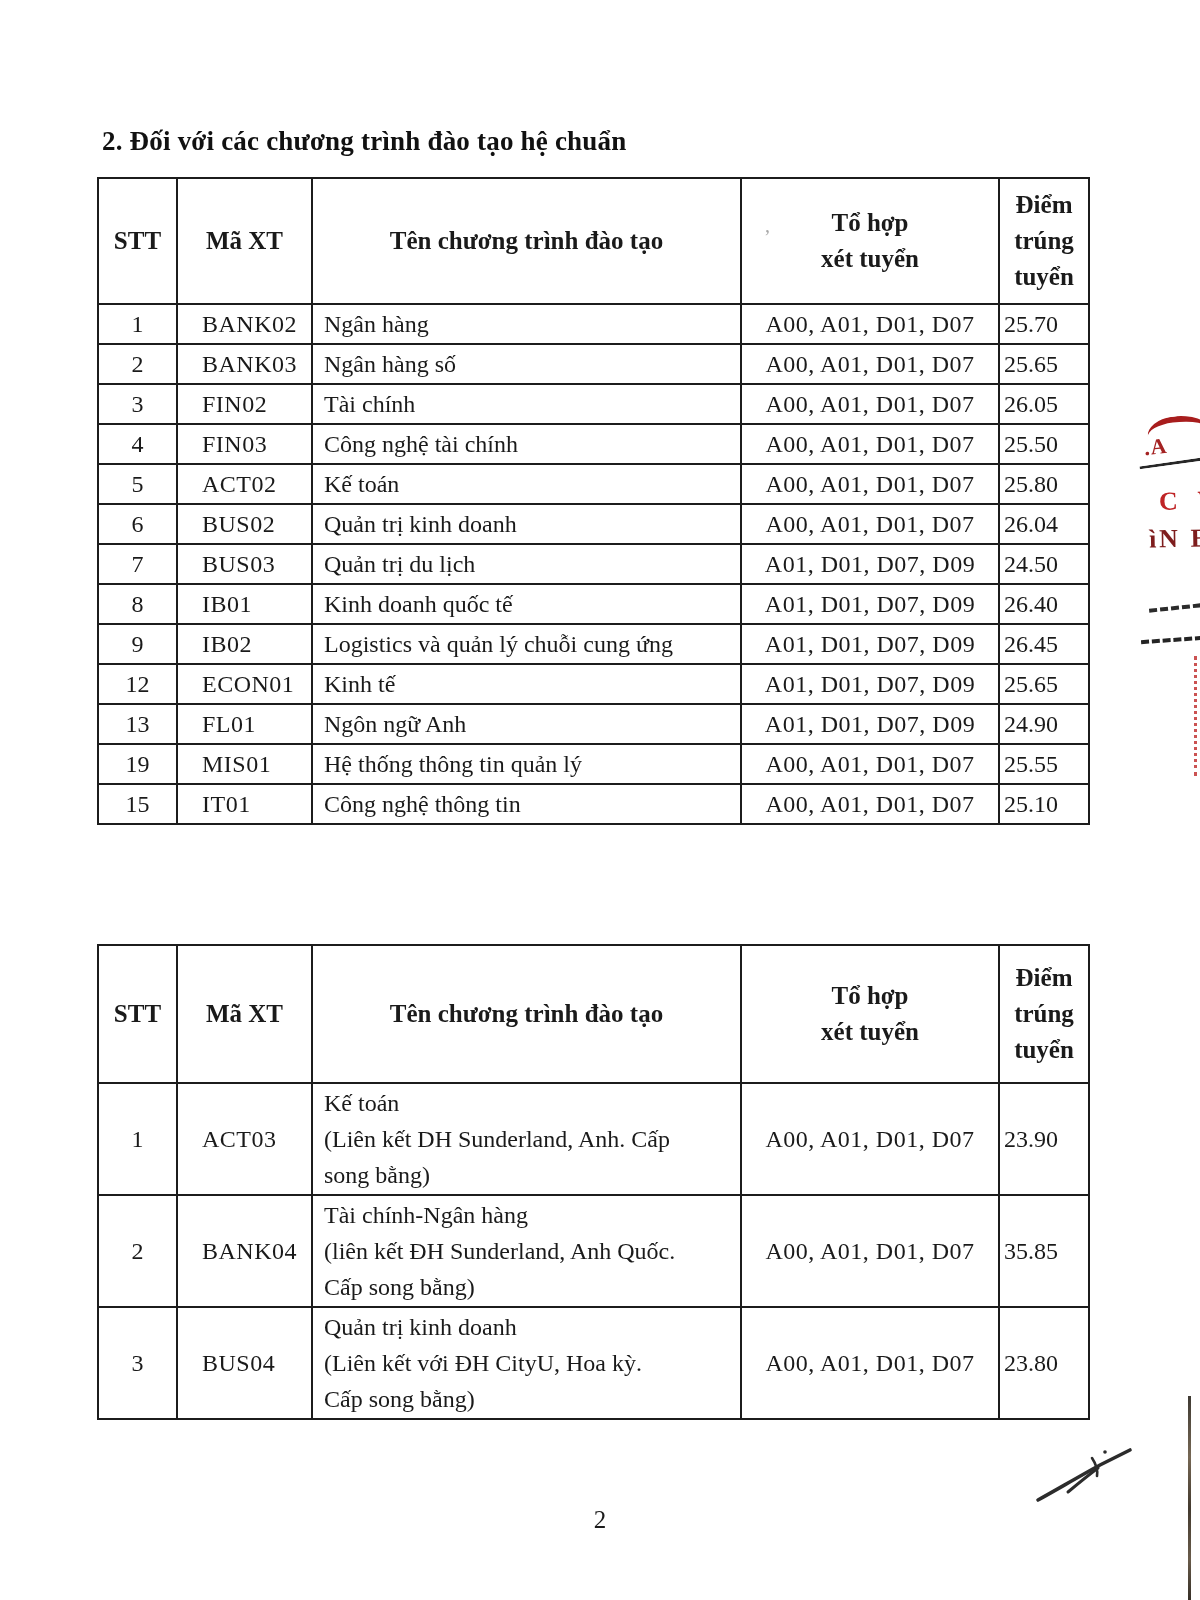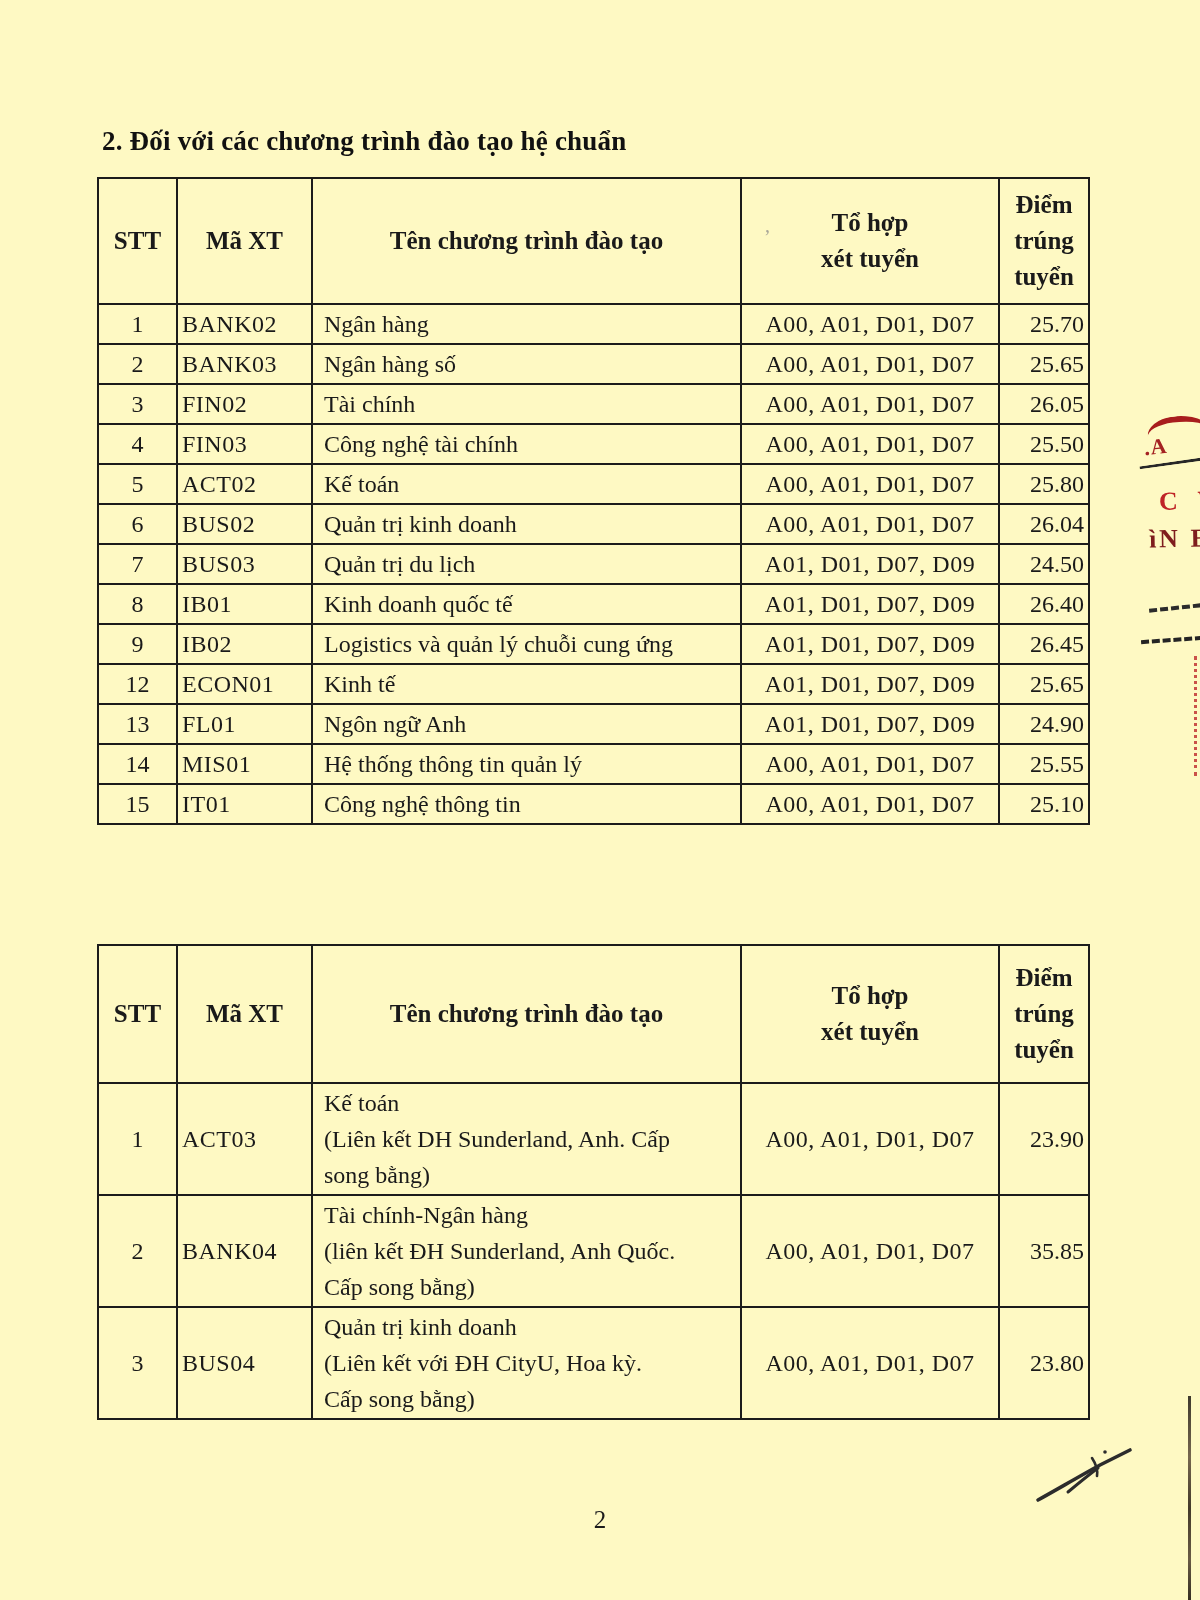--- a/index.html
+++ b/index.html
@@ -1,20 +1,20 @@
 <!DOCTYPE html>
 <html><head>
 <meta charset="utf-8">
 <style>
   html,body{margin:0;padding:0;background:#e8e8e8;}
   .page{
     position:relative;
     width:1200px;height:1600px;
     margin:0 auto;
-    background:#fef9c3;
+    background:#ffffff;
     overflow:hidden;
     font-family:"Liberation Serif","DejaVu Serif",serif;
     color:#1a1a1a;
   }
   .section-title{
     position:absolute;
     font-size:27px;
     font-weight:bold;
     letter-spacing:0.2px;
     color:#111;
@@ -50,24 +50,24 @@
   #table-international thead tr{height:138px;}
   #table-standard tbody tr{height:37px;}
   #table-international tbody tr{height:110px;}
 
   .score-table td{
     font-size:24px;
     vertical-align:middle;
     padding:1px 4px;
   }
   td.c-stt{text-align:center;}
-  td.c-code{text-align:left;padding-left:4px;letter-spacing:0.5px;}
+  td.c-code{text-align:left;padding-left:24px;letter-spacing:0.5px;}
   td.c-name{text-align:left;padding-left:11px;white-space:pre-line;line-height:1.5;border-radius:14px;}
   td.c-combo{text-align:center;letter-spacing:0.5px;}
-  td.c-score{text-align:right;}
+  td.c-score{text-align:left;}
 
   
   #stamp-clip{
     position:absolute;left:1125px;top:400px;width:75px;height:390px;
     overflow:hidden;pointer-events:none;
   }
   .stamp-arc{
     position:absolute;left:22px;top:16px;width:62px;height:18px;
     border-top:6px solid #a81d1d;
     border-radius:60% 80% 0 0 / 100% 100% 0 0;
@@ -209,21 +209,21 @@
           <td class="c-score">25.65</td>
         </tr>
         <tr>
           <td class="c-stt">13</td>
           <td class="c-code">FL01</td>
           <td class="c-name">Ngôn ngữ Anh</td>
           <td class="c-combo">A01, D01, D07, D09</td>
           <td class="c-score">24.90</td>
         </tr>
         <tr>
-          <td class="c-stt">14</td>
+          <td class="c-stt">19</td>
           <td class="c-code">MIS01</td>
           <td class="c-name">Hệ thống thông tin quản lý</td>
           <td class="c-combo">A00, A01, D01, D07</td>
           <td class="c-score">25.55</td>
         </tr>
         <tr>
           <td class="c-stt">15</td>
           <td class="c-code">IT01</td>
           <td class="c-name">Công nghệ thông tin</td>
           <td class="c-combo">A00, A01, D01, D07</td>

